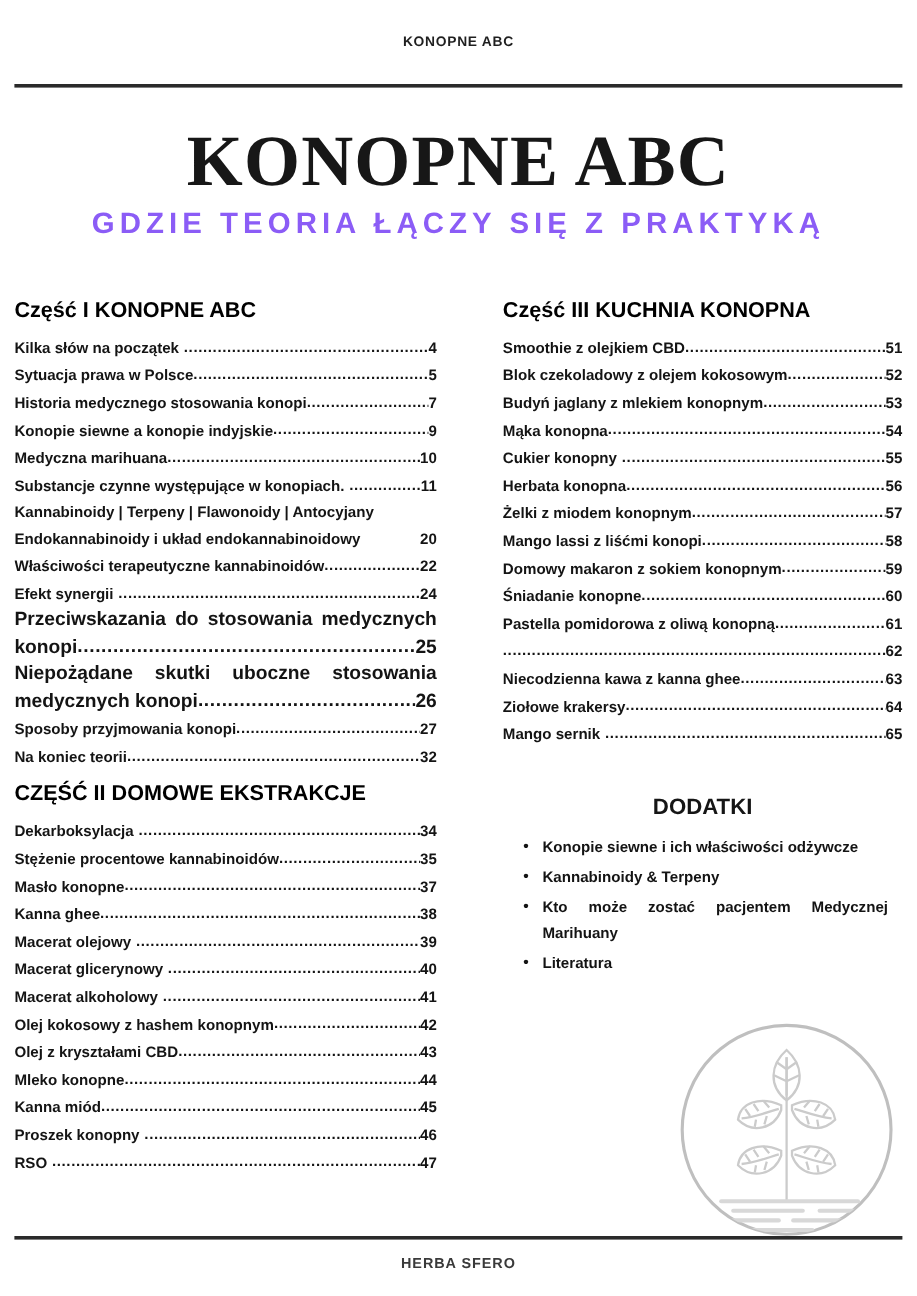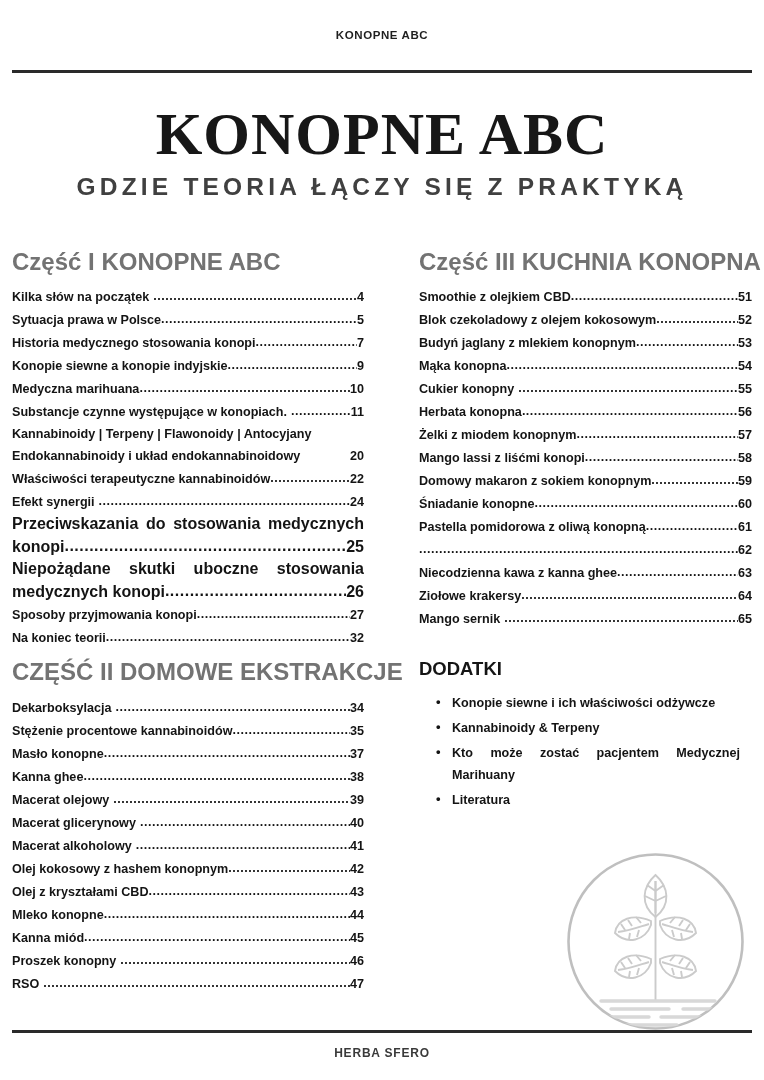--- a/index.html
+++ b/index.html
@@ -61,43 +61,43 @@
     line-height: 1.02;
     color: #171717;
     margin: 0;
   }
   .masthead-subtitle {
     margin: 8px 0 0 0;
     font-family: "Liberation Sans", sans-serif;
     font-size: 24.5px;
     font-weight: bold;
     letter-spacing: 4.2px;
-    color: #404040;
+    color: #8b5cf6;
     white-space: nowrap;
   }
 
   
   .columns {
     position: absolute;
     top: 248px;
     left: 0;
     width: 764px;
     height: 790px;
   }
   .col {
     position: absolute;
     top: 0;
   }
   .col-left  { left: 12px;  width: 352px; }
   .col-right { left: 419px; width: 333px; }
 
   .section-title {
-    font-size: 24px;
-    font-weight: bold;
-    color: #737373;
+    font-size: 18px;
+    font-weight: bold;
+    color: #000000;
     margin: 0 0 9px 0;
     line-height: 1.18;
     white-space: nowrap;
   }
   .section-title.spaced-top { margin-top: 9px; }
 
   .toc-list {
     list-style: none;
     margin: 0;
     padding: 0;
@@ -472,21 +472,21 @@
             <span class="t-dots"></span>
             <span class="t-page">64</span>
           </li>
           <li class="toc-entry gap">
             <span class="t-label">Mango sernik</span>
             <span class="t-dots"></span>
             <span class="t-page">65</span>
           </li>
         </ul>
 
-      <h2 class="extras-title" style="margin-top:28px;">DODATKI</h2>
+      <h2 class="extras-title" style="margin-top:38px;text-align:center;">DODATKI</h2>
       <ul class="bullets">
           <li class="bullet-item">Konopie siewne i ich właściwości odżywcze</li>
           <li class="bullet-item">Kannabinoidy &amp; Terpeny</li>
           <li class="bullet-item">Kto może zostać pacjentem Medycznej Marihuany</li>
           <li class="bullet-item">Literatura</li>
         </ul>
     </div>
 
   </div>
 

